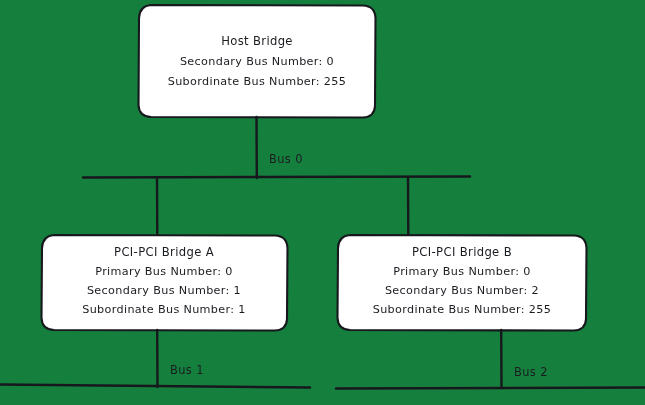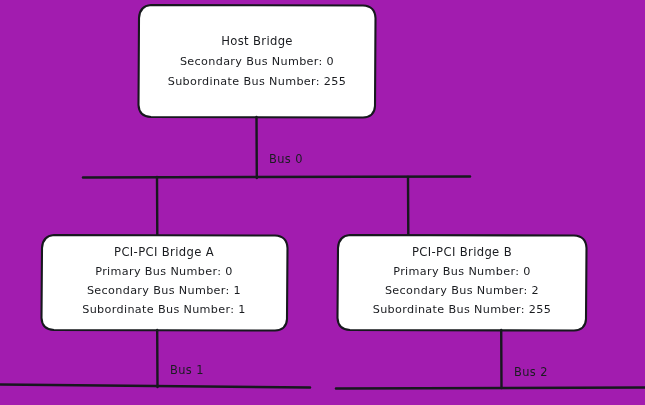--- a/index.html
+++ b/index.html
@@ -10,21 +10,21 @@
   body {
     width: 645px;
     height: 405px;
     overflow: hidden;
     font-family: "DejaVu Sans", sans-serif;
   }
   #diagram-root {
     position: relative;
     width: 645px;
     height: 405px;
-    background: #a21caf;
+    background: #15803d;
   }
   svg#diagram-svg {
     position: absolute;
     top: 0;
     left: 0;
     width: 645px;
     height: 405px;
   }
   .node-box {
     fill: #ffffff;

